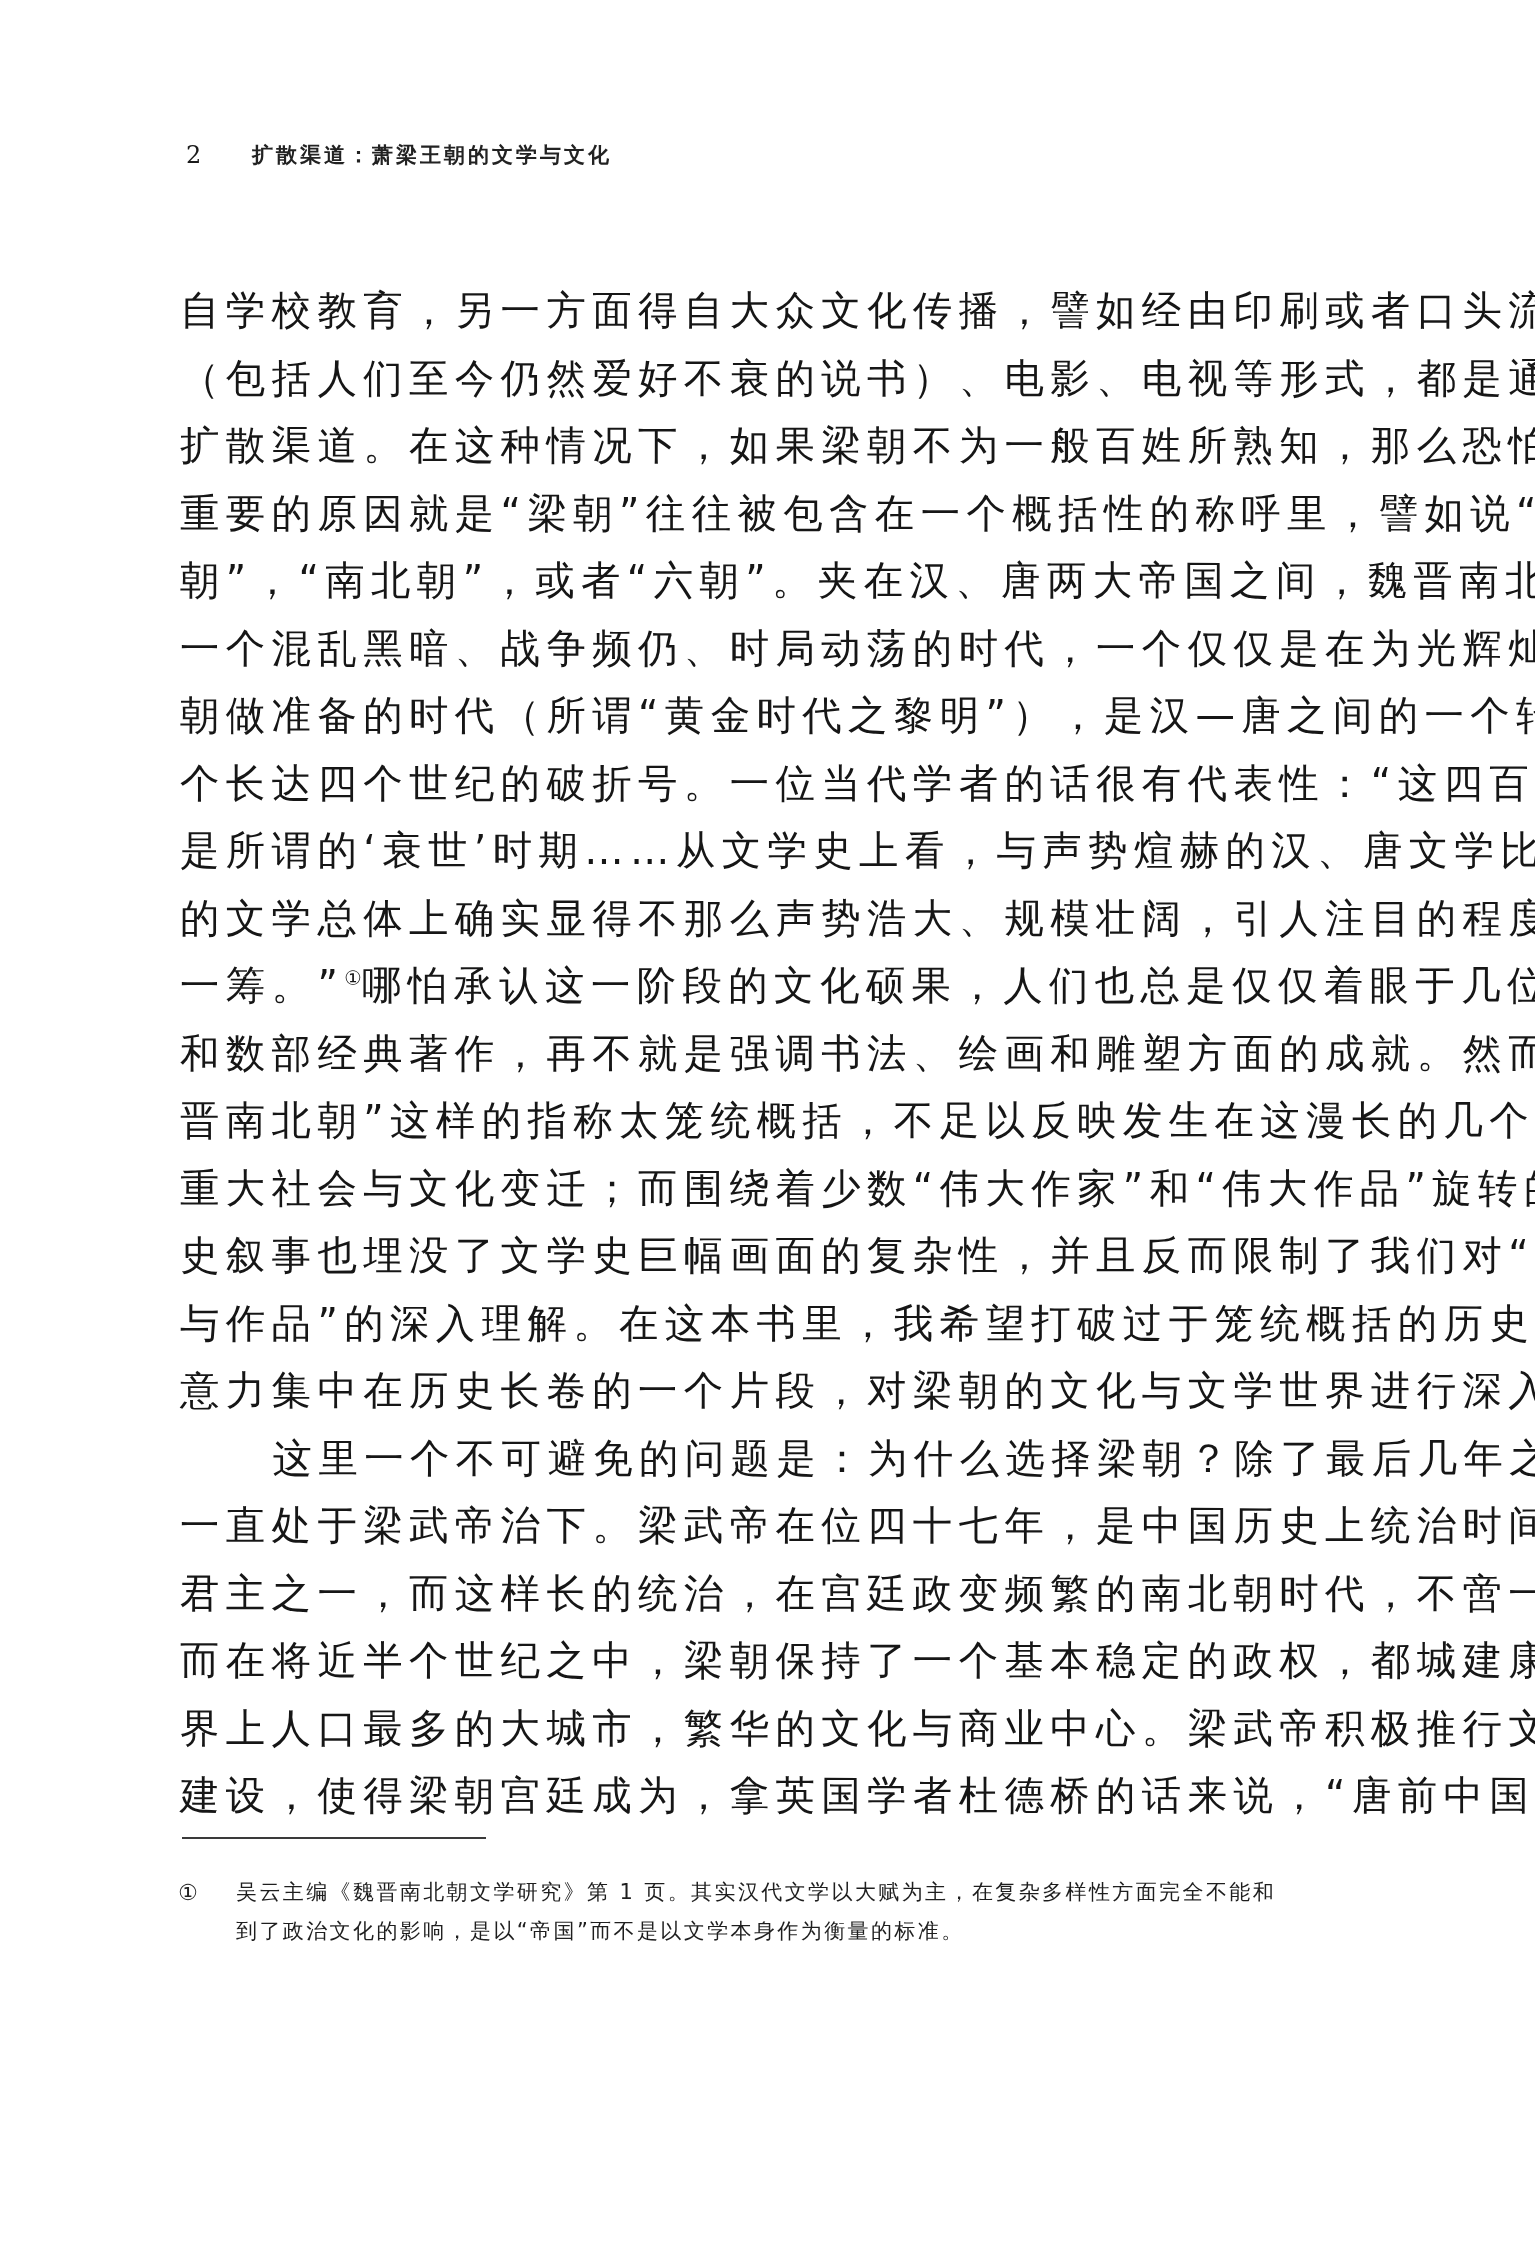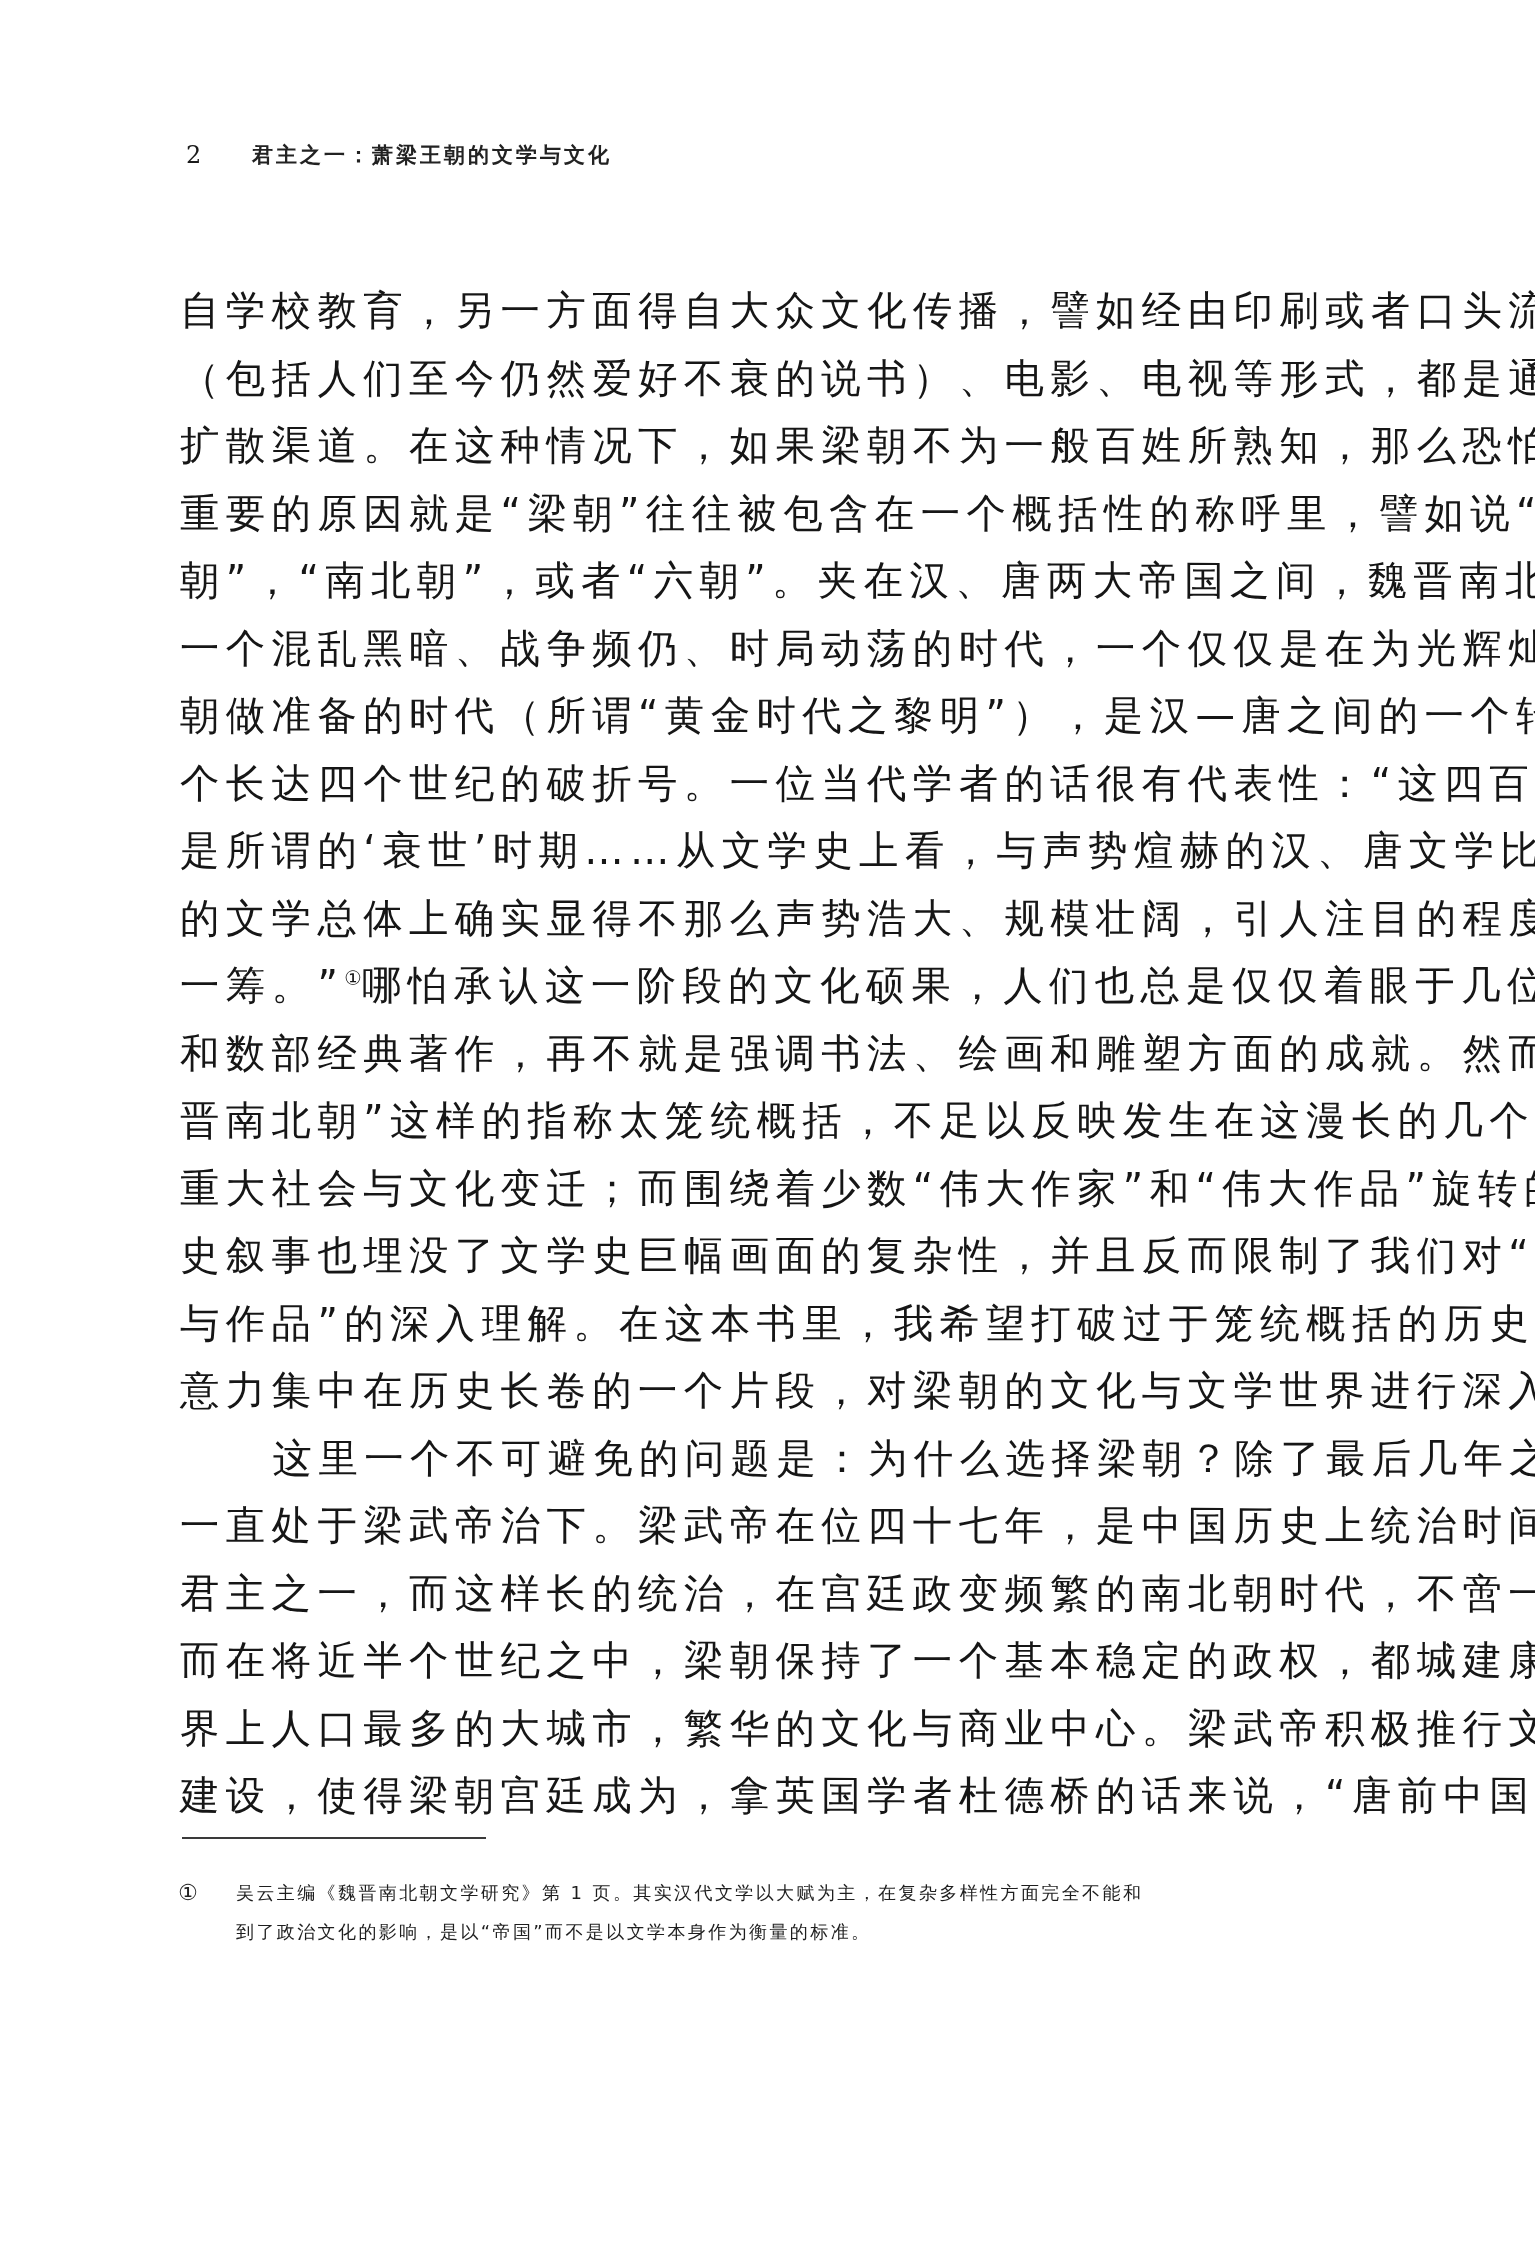--- a/index.html
+++ b/index.html
@@ -93,34 +93,34 @@
     font-size: 22px;
     line-height: 39px;
     color: #222;
   }
   .footnote-lines {
     margin-left: 58px;
   }
   .footnote-line {
     height: 39px;
     line-height: 39px;
-    font-size: 18px;
+    font-size: 21px;
     letter-spacing: 2.4px;
     white-space: nowrap;
     color: #1e1e1e;
   }
 </style>
 </head>
 <body>
 
 <div class="page">
 
   <div class="running-header">
     <span class="page-number">2</span>
-    <span class="header-title">君主之一：萧梁王朝的文学与文化</span>
+    <span class="header-title">扩散渠道：萧梁王朝的文学与文化</span>
   </div>
 
   <div class="body-text">
     <div class="body-line">自学校教育，另一方面得自大众文化传播，譬如经由印刷或者口头流传的文本</div>
     <div class="body-line">（包括人们至今仍然爱好不衰的说书）、电影、电视等形式，都是通俗历史教育的</div>
     <div class="body-line">扩散渠道。在这种情况下，如果梁朝不为一般百姓所熟知，那么恐怕有一个很</div>
     <div class="body-line">重要的原因就是“梁朝”往往被包含在一个概括性的称呼里，譬如说“魏晋南北</div>
     <div class="body-line">朝”，“南北朝”，或者“六朝”。夹在汉、唐两大帝国之间，魏晋南北朝通常被视为</div>
     <div class="body-line">一个混乱黑暗、战争频仍、时局动荡的时代，一个仅仅是在为光辉灿烂的大唐王</div>
     <div class="body-line">朝做准备的时代（所谓“黄金时代之黎明”），是汉—唐之间的一个转折阶段，一</div>

